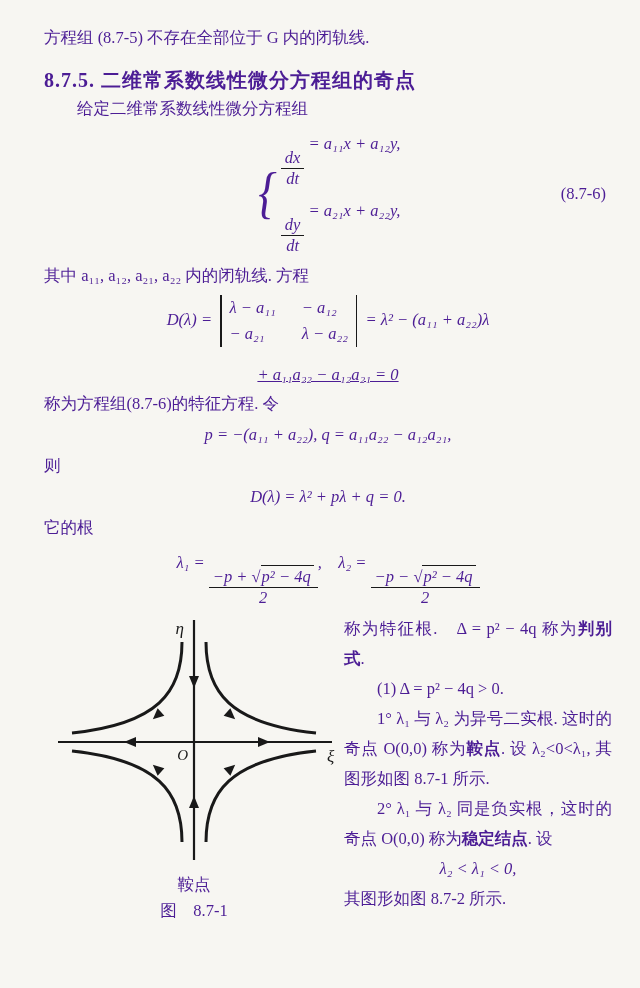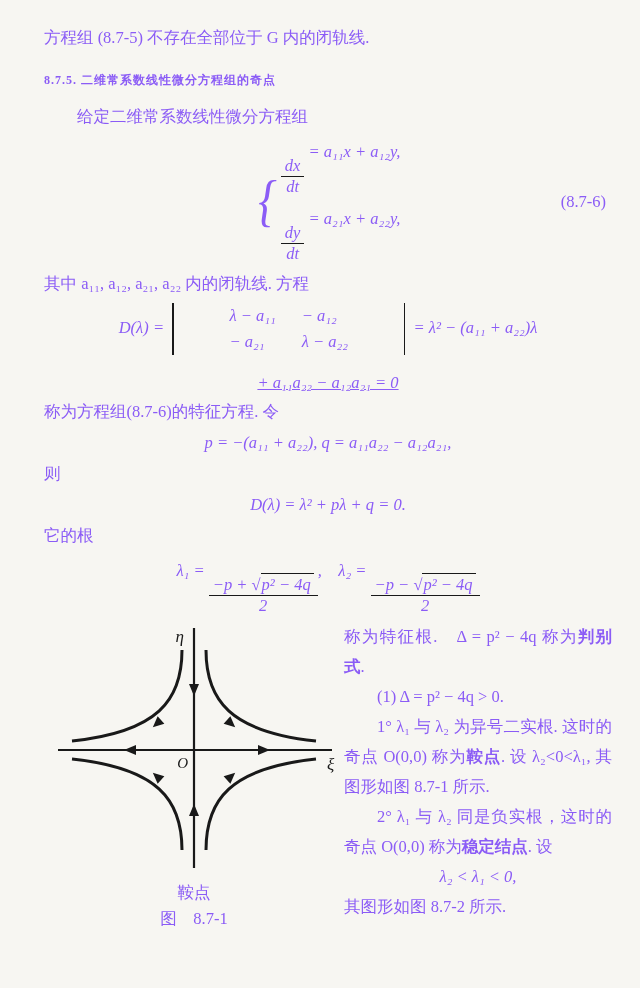--- a/index.html
+++ b/index.html
@@ -1,46 +1,46 @@
 <!DOCTYPE html>
 <html><head>
 <meta charset="utf-8">
 <style>
   html,body{margin:0;padding:0;background:#e8e6e1;}
   .page{
     position:relative;
     width:640px;height:988px;
     box-sizing:border-box;
     background:#f7f6f2;
-    color:#8b5cf6;
+    color:#4c1d95;
     font-family:"Liberation Serif","DejaVu Serif",serif;
     font-size:16.5px;
     line-height:27px;
     padding:24px 28px 0 44px;
     overflow:hidden;
   }
   .para{text-align:justify;}
   .indent{text-indent:2em;}
   b,.bold{font-weight:bold;}
   .heading{
-    font-size:12px;font-weight:bold;line-height:30px;
-    margin:14px 0 8px 0;letter-spacing:1px;
+    font-size:20px;font-weight:bold;line-height:30px;
+    margin:14px 0 0 0;letter-spacing:1px;
   }
   
   .disp{position:relative;text-align:center;font-style:italic;margin:4px 0;}
   .eq-tag{position:absolute;right:6px;top:50%;transform:translateY(-50%);font-style:normal;}
   .frac{display:inline-flex;flex-direction:column;align-items:center;vertical-align:-14px;line-height:20px;}
   .frac .num{padding:0 4px;border-bottom:1.6px solid #191919;}
   .frac .den{padding:0 4px;}
   .sys{display:inline-flex;align-items:center;}
   .brace{font-size:58px;font-weight:400;line-height:58px;margin-right:2px;transform:scaleX(.8);}
   .sys-rows{display:flex;flex-direction:column;gap:8px;text-align:center;}
   .sqrt-rad{border-top:1.6px solid #191919;padding:1px 3px 16px 1px;}
   .sqrt-sign{font-style:normal;}
-  .dmat{display:inline-flex;align-items:center;vertical-align:middle;margin:0 4px;gap:48px;}
+  .dmat{display:inline-flex;align-items:center;vertical-align:middle;margin:0 4px;}
   .dmat .bar{width:1.4px;background:#191919;align-self:stretch;}
   .dmat .cells{display:grid;grid-template-columns:auto auto;column-gap:26px;row-gap:4px;padding:2px 8px;line-height:22px;}
   .dmat .cells span{text-align:left;}
   .det-line2{margin-top:14px;text-decoration:underline;}
   
   .cols{display:flex;margin-top:6px;}
   .fig-col{width:300px;flex:0 0 300px;}
   .txt-col{flex:1;line-height:30px;text-align:justify;}
   .fig-caption{text-align:center;line-height:26px;}
   .center-eq{text-align:center;font-style:italic;}

